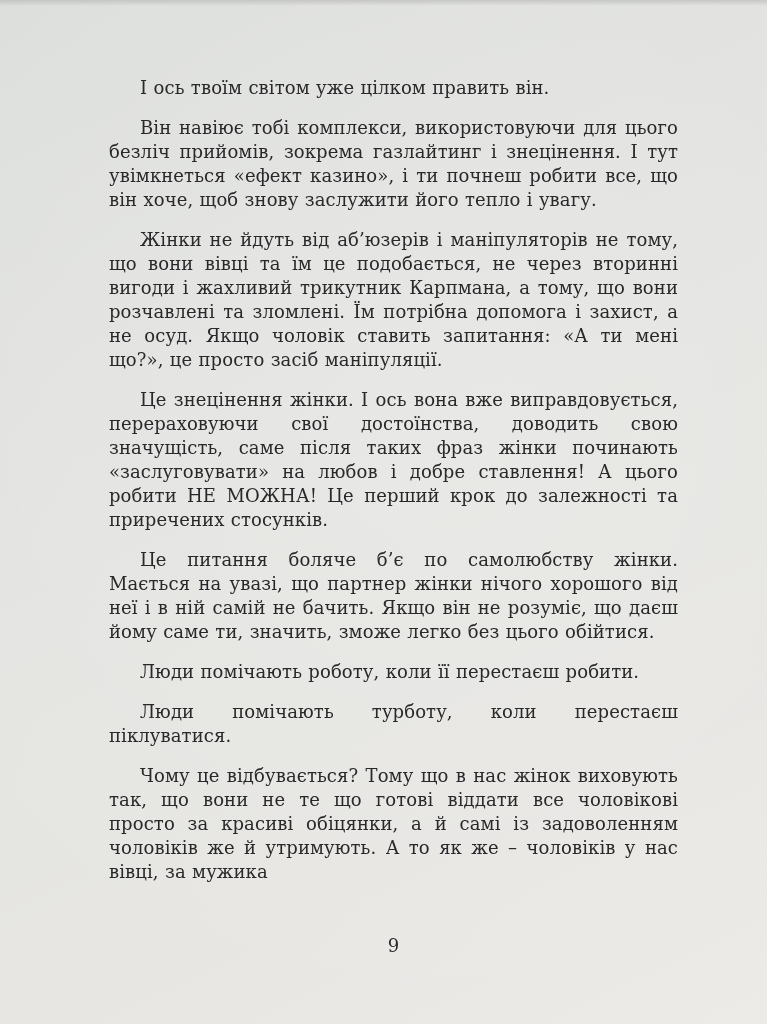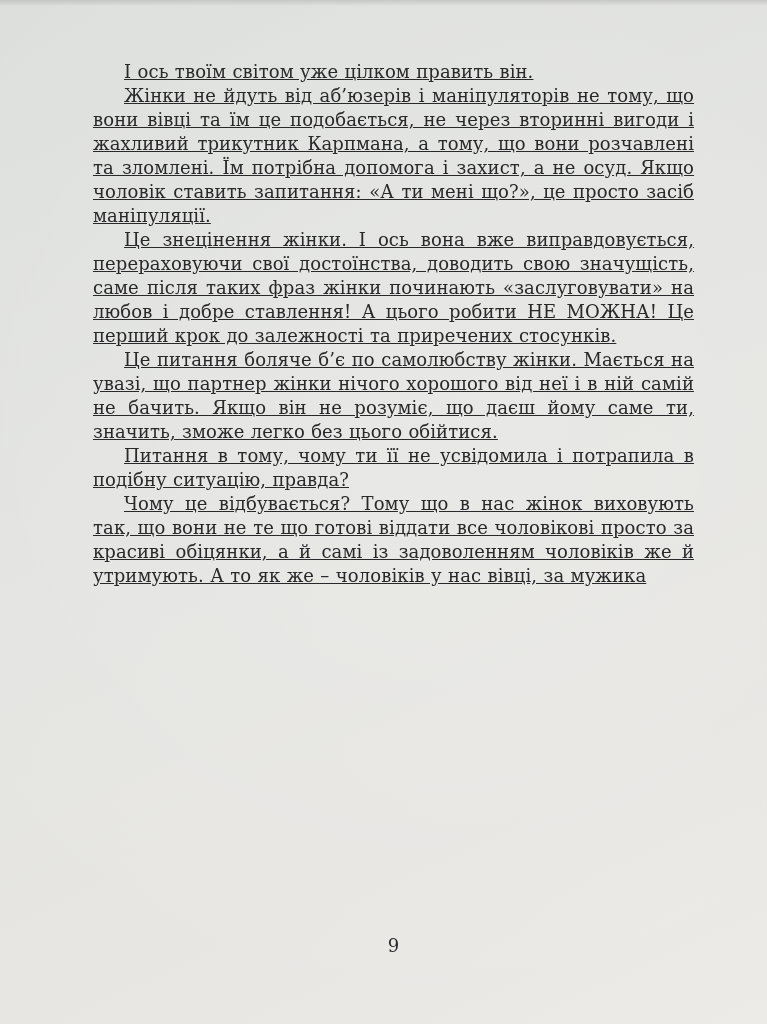--- a/index.html
+++ b/index.html
@@ -29,44 +29,45 @@
     position: absolute;
     left: 93px;
     top: 60px;
     width: 601px;
     font-size: 18px;
     line-height: 24px;
     text-align: justify;
     text-justify: inter-word;
   }
   .text-block p {
-    margin: 0;
+    margin: 16px;
     padding: 0;
     text-indent: 31px;
     letter-spacing: 0.1px;
     word-spacing: 0.5px;
-    text-decoration: underline;
   }
   .page-number {
     position: absolute;
     left: 93px;
     top: 934px;
     width: 601px;
     text-align: center;
     font-size: 18px;
     line-height: 24px;
   }
 </style>
 </head>
 <body>
 
 <div class="top-shade"></div>
 
 <div class="text-block" id="text-block">
     <p>І ось твоїм світом уже цілком править він.</p>
+    <p>Він навіює тобі комплекси, використовуючи для цього безліч прийомів, зокрема газлайтинг і знецінення. І тут увімкнеться «ефект казино», і ти почнеш робити все, що він хоче, щоб знову заслужити його тепло і увагу.</p>
     <p>Жінки не йдуть від аб’юзерів і маніпуляторів не тому, що вони вівці та їм це подобається, не через вторинні вигоди і жахливий трикутник Карпмана, а тому, що вони розчавлені та зломлені. Їм потрібна допомога і захист, а не осуд. Якщо чоловік ставить запитання: «А ти мені що?», це просто засіб маніпуляції.</p>
     <p>Це знецінення жінки. І ось вона вже виправдовується, перераховуючи свої достоїнства, доводить свою значущість, саме після таких фраз жінки починають «заслуговувати» на любов і добре ставлення! А цього робити НЕ МОЖНА! Це перший крок до залежності та приречених стосунків.</p>
     <p>Це питання боляче б’є по самолюбству жінки. Мається на увазі, що партнер жінки нічого хорошого від неї і в ній самій не бачить. Якщо він не розуміє, що даєш йому саме ти, значить, зможе легко без цього обійтися.</p>
-    <p>Питання в тому, чому ти її не усвідомила і потрапила в подібну ситуацію, правда?</p>
+    <p>Люди помічають роботу, коли її перестаєш робити.</p>
+    <p>Люди помічають турботу, коли перестаєш піклуватися.</p>
     <p>Чому це відбувається? Тому що в нас жінок виховують так, що вони не те що готові віддати все чоловікові просто за красиві обіцянки, а й самі із задоволенням чоловіків же й утримують. А то як же – чоловіків у нас вівці, за мужика</p>
   </div>
 
 <div class="page-number">9</div>
 
 </body></html>

